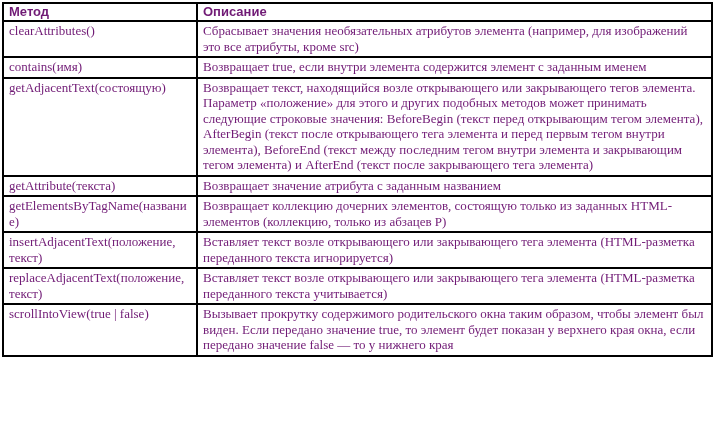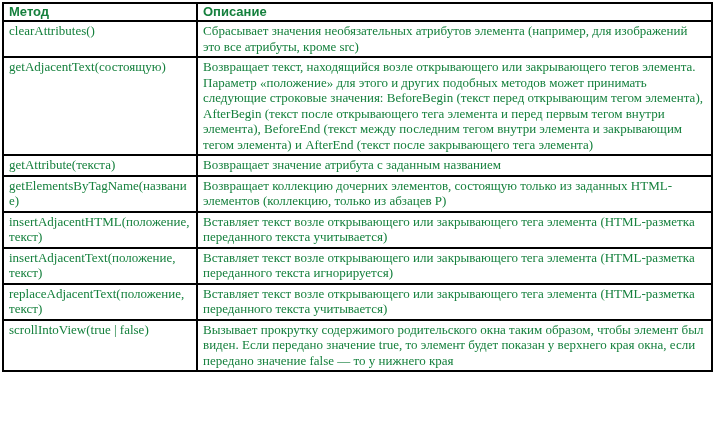--- a/index.html
+++ b/index.html
@@ -12,21 +12,21 @@
     height: 440px;
     box-sizing: border-box;
     padding: 2px;
     background: #ffffff;
     overflow: hidden;
   }
   table.methods-table {
     border-collapse: collapse;
     width: 100%;
     table-layout: fixed;
-    color: #15803d;
+    color: #701a75;
   }
   table.methods-table th,
   table.methods-table td {
     border: 2px solid #000000;
     vertical-align: top;
     text-align: left;
     overflow-wrap: break-word;
     word-wrap: break-word;
   }
   table.methods-table th {
@@ -58,34 +58,34 @@
         <th>Метод</th>
         <th>Описание</th>
       </tr>
     </thead>
     <tbody>
       <tr>
         <td>clearAttributes()</td>
         <td>Сбрасывает значения необязательных атрибутов элемента (например, для изображений это все атрибуты, кроме src)</td>
       </tr>
       <tr>
+        <td>contains(имя)</td>
+        <td>Возвращает true, если внутри элемента содержится элемент с заданным именем</td>
+      </tr>
+      <tr>
         <td>getAdjacentText(состоящую)</td>
         <td>Возвращает текст, находящийся возле открывающего или закрывающего тегов элемента. Параметр «положение» для этого и других подобных методов может принимать следующие строковые значения: BeforeBegin (текст перед открывающим тегом элемента), AfterBegin (текст после открывающего тега элемента и перед первым тегом внутри элемента), BeforeEnd (текст между последним тегом внутри элемента и закрывающим тегом элемента) и AfterEnd (текст после закрывающего тега элемента)</td>
       </tr>
       <tr>
         <td>getAttribute(текста)</td>
         <td>Возвращает значение атрибута с заданным названием</td>
       </tr>
       <tr>
         <td>getElementsByTagName(название)</td>
         <td>Возвращает коллекцию дочерних элементов, состоящую только из заданных HTML-элементов (коллекцию, только из абзацев P)</td>
-      </tr>
-      <tr>
-        <td>insertAdjacentHTML(положение, текст)</td>
-        <td>Вставляет текст возле открывающего или закрывающего тега элемента (HTML-разметка переданного текста учитывается)</td>
       </tr>
       <tr>
         <td>insertAdjacentText(положение, текст)</td>
         <td>Вставляет текст возле открывающего или закрывающего тега элемента (HTML-разметка переданного текста игнорируется)</td>
       </tr>
       <tr>
         <td>replaceAdjacentText(положение, текст)</td>
         <td>Вставляет текст возле открывающего или закрывающего тега элемента (HTML-разметка переданного текста учитывается)</td>
       </tr>
       <tr>

